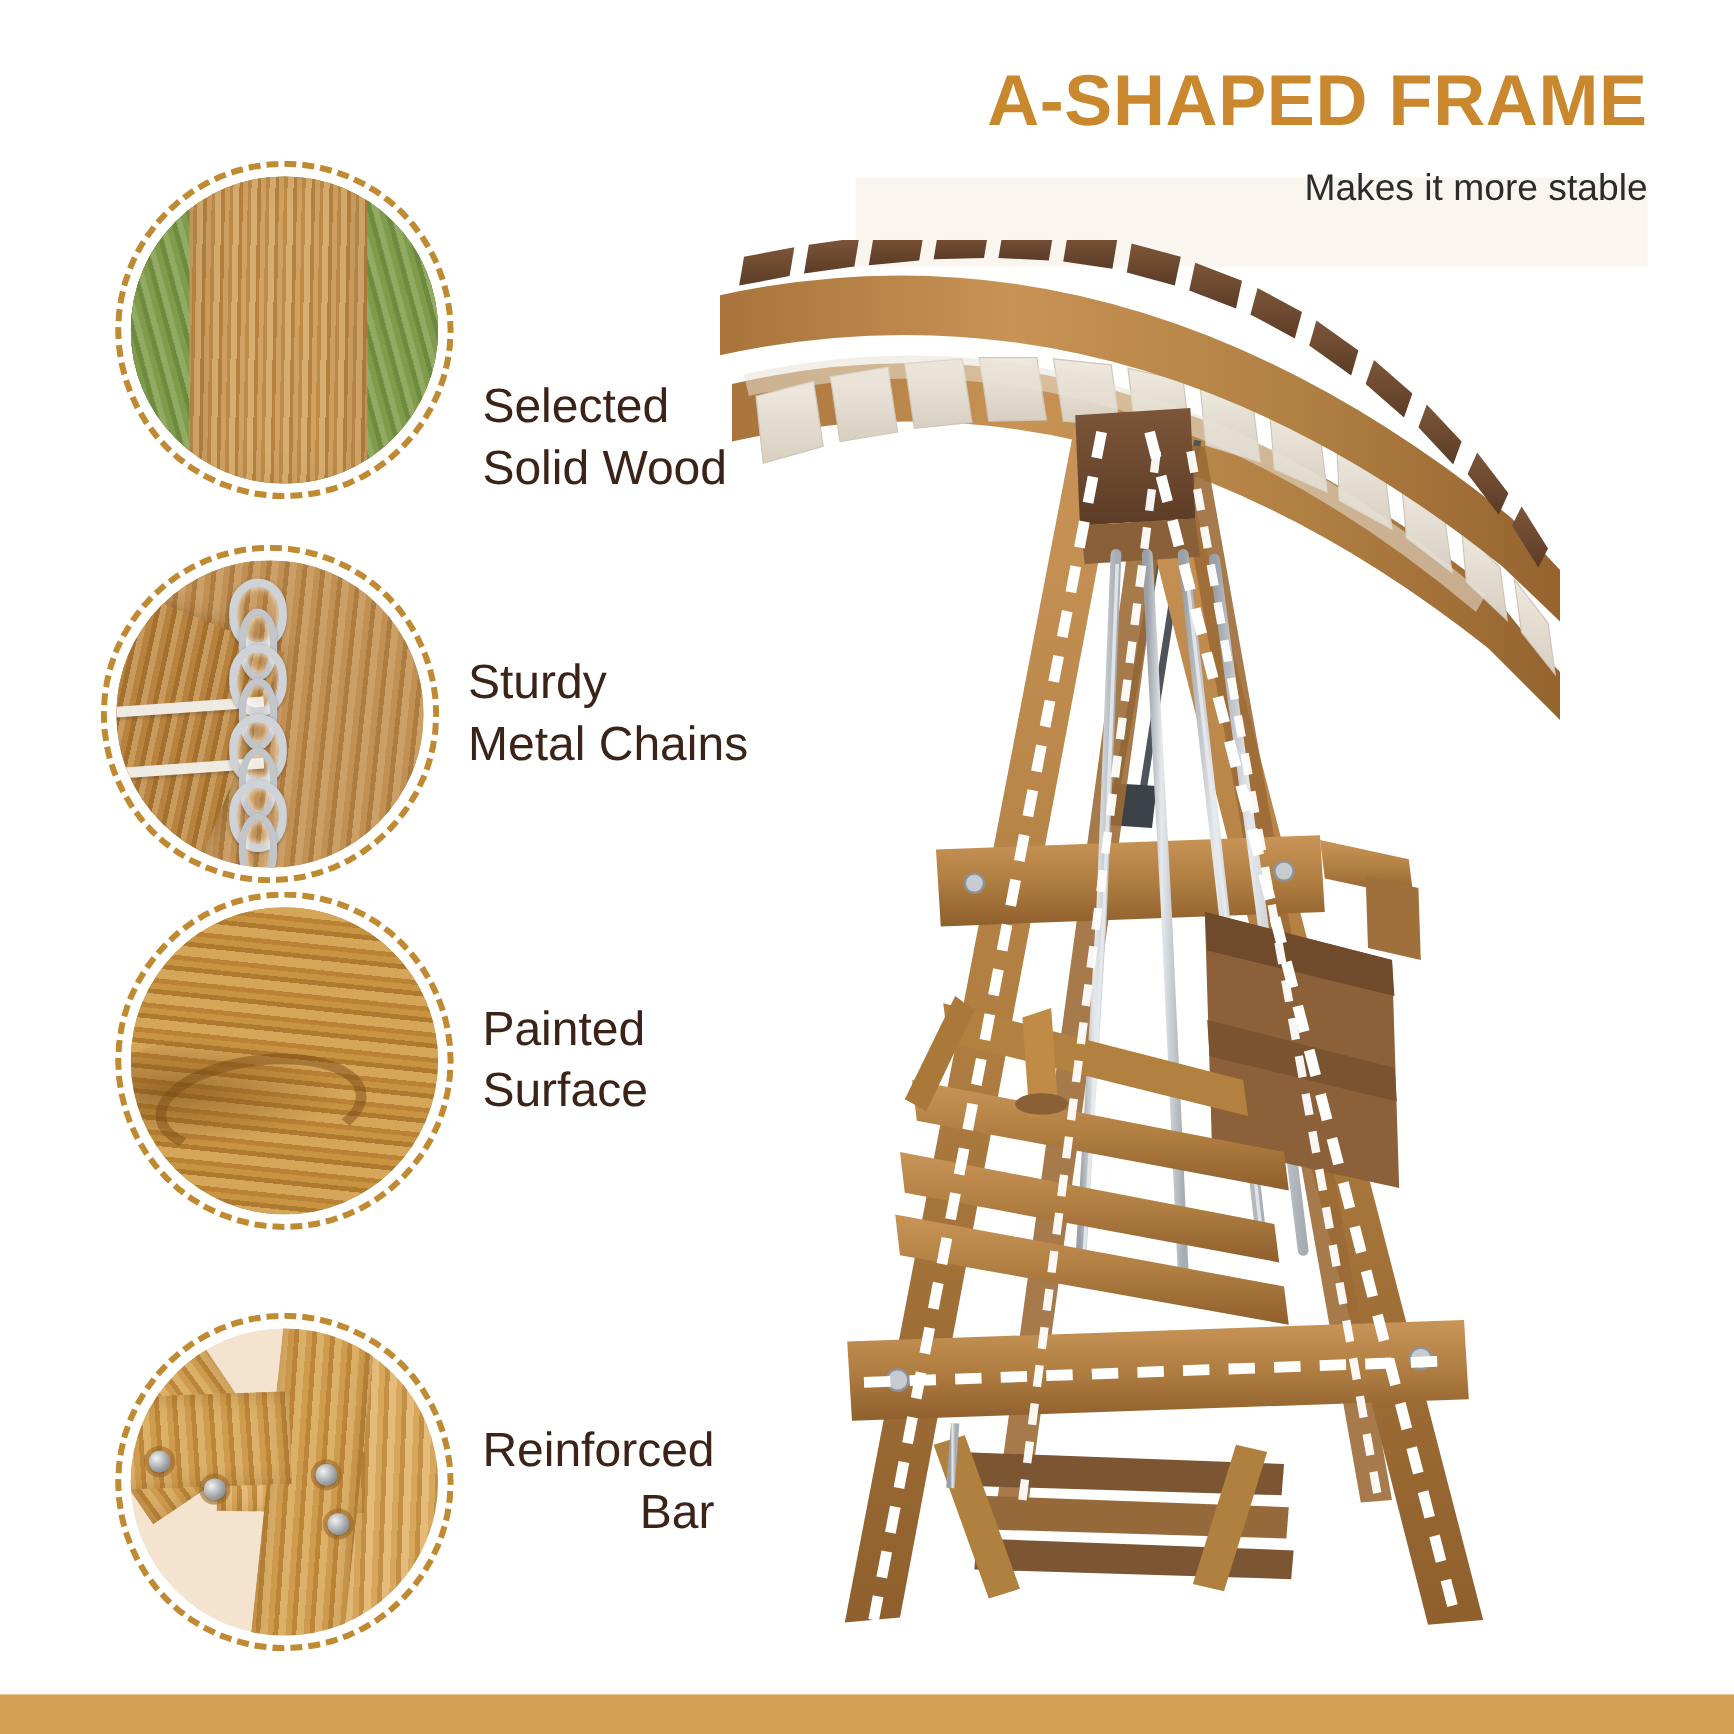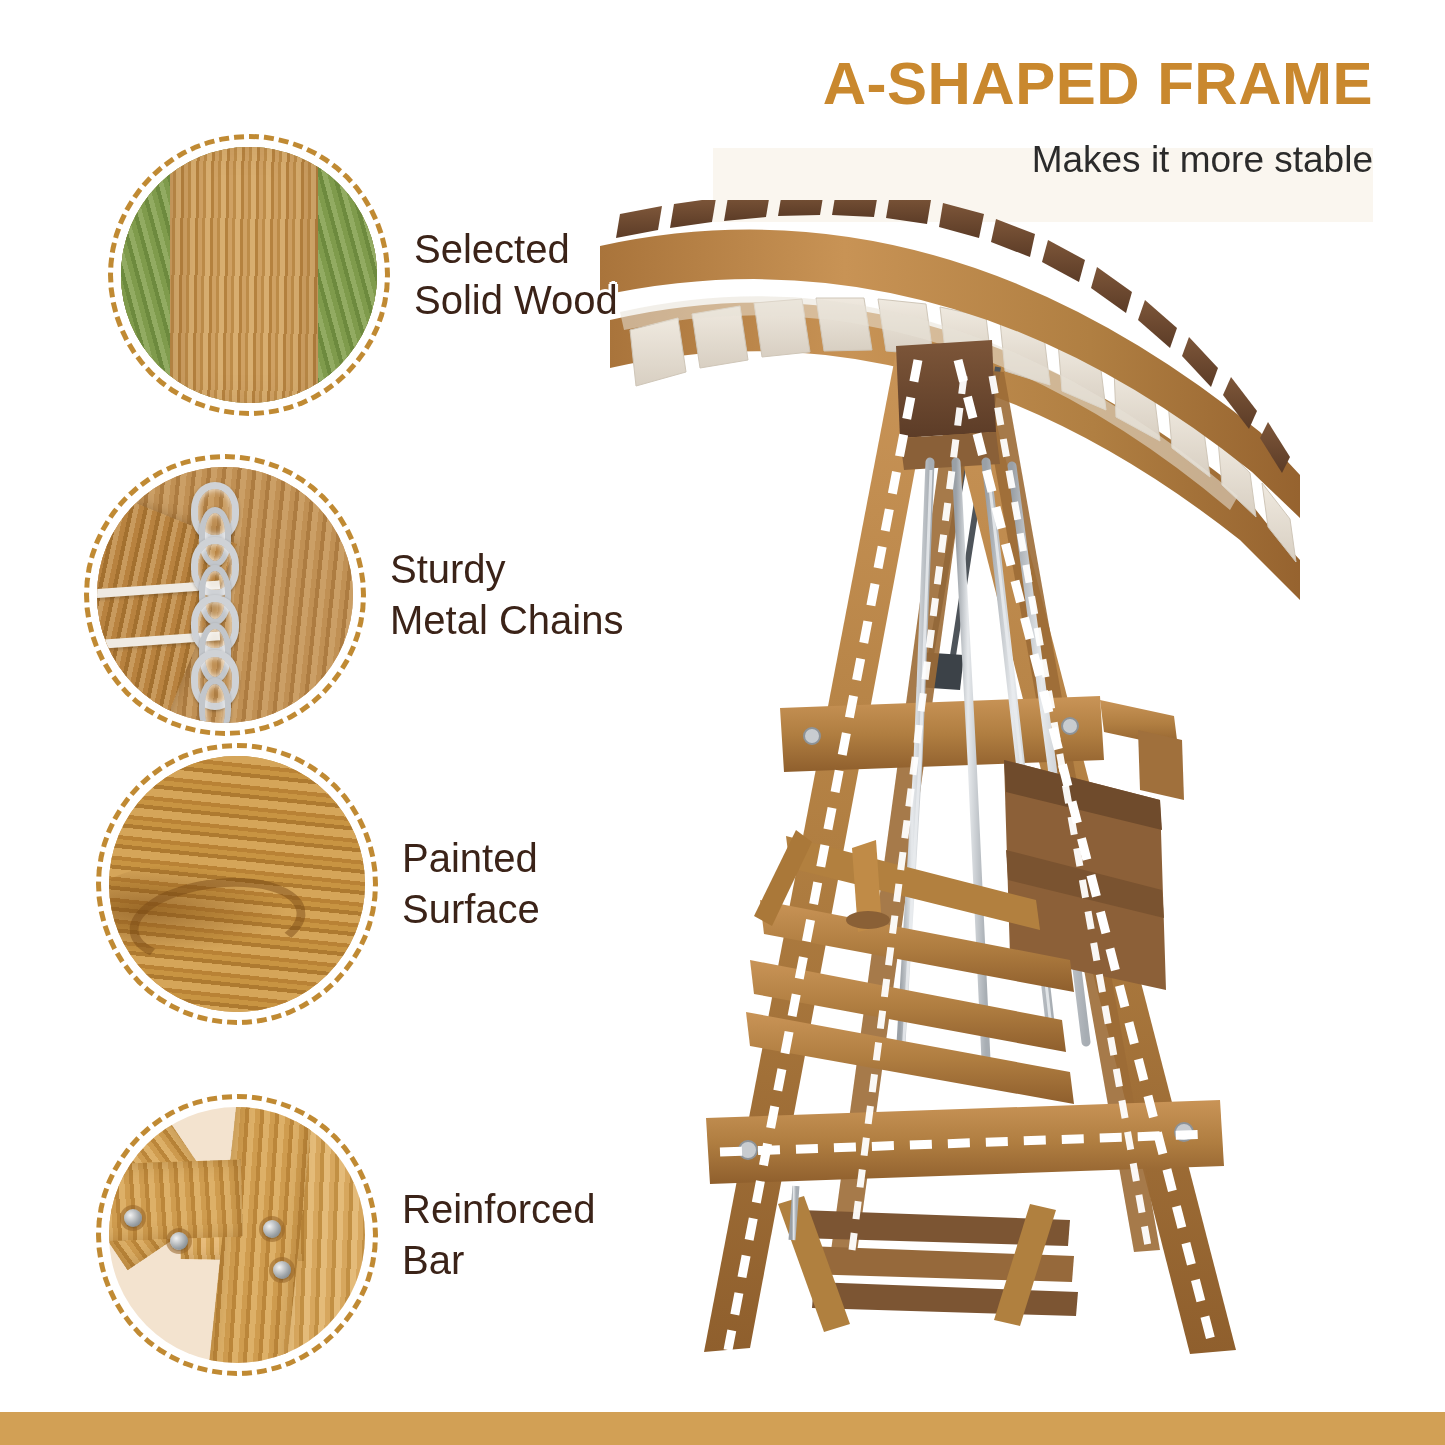--- a/index.html
+++ b/index.html
@@ -19,30 +19,30 @@
     color:#C9882E; text-align:right; line-height:1.05;
     white-space:nowrap;
   }
   .subhead-band{
     position:absolute; right:72px; top:148px;
     width:660px; height:74px;
     background:#FAF6EF;
   }
   .subhead{
     position:absolute; right:72px; top:138px;
-    font-size:37px; font-weight:400; color:#2B2B2B;
+    font-size:31px; font-weight:400; color:#2B2B2B;
     text-align:right; line-height:1.2; white-space:nowrap;
   }
 
   
   .callout{position:absolute; display:flex; align-items:center;}
-  .c1{left:108px; top:134px;}
+  .c1{left:96px; top:134px;align-items:flex-end;}
   .c2{left:84px; top:454px;}
   .c3{left:96px; top:743px;}
-  .c4{left:96px; top:1094px;}
+  .c4{left:96px; top:1094px;text-align:right;}
 
   .circle-wrap{position:relative;width:282px;height:282px;flex:0 0 auto;}
   .circle-photo{
     position:absolute; left:13px; top:13px;
     width:256px;height:256px;border-radius:50%;
     overflow:hidden;
   }
   .dash-ring{
     position:absolute; left:0; top:0; width:282px; height:282px;
     border-radius:50%;

